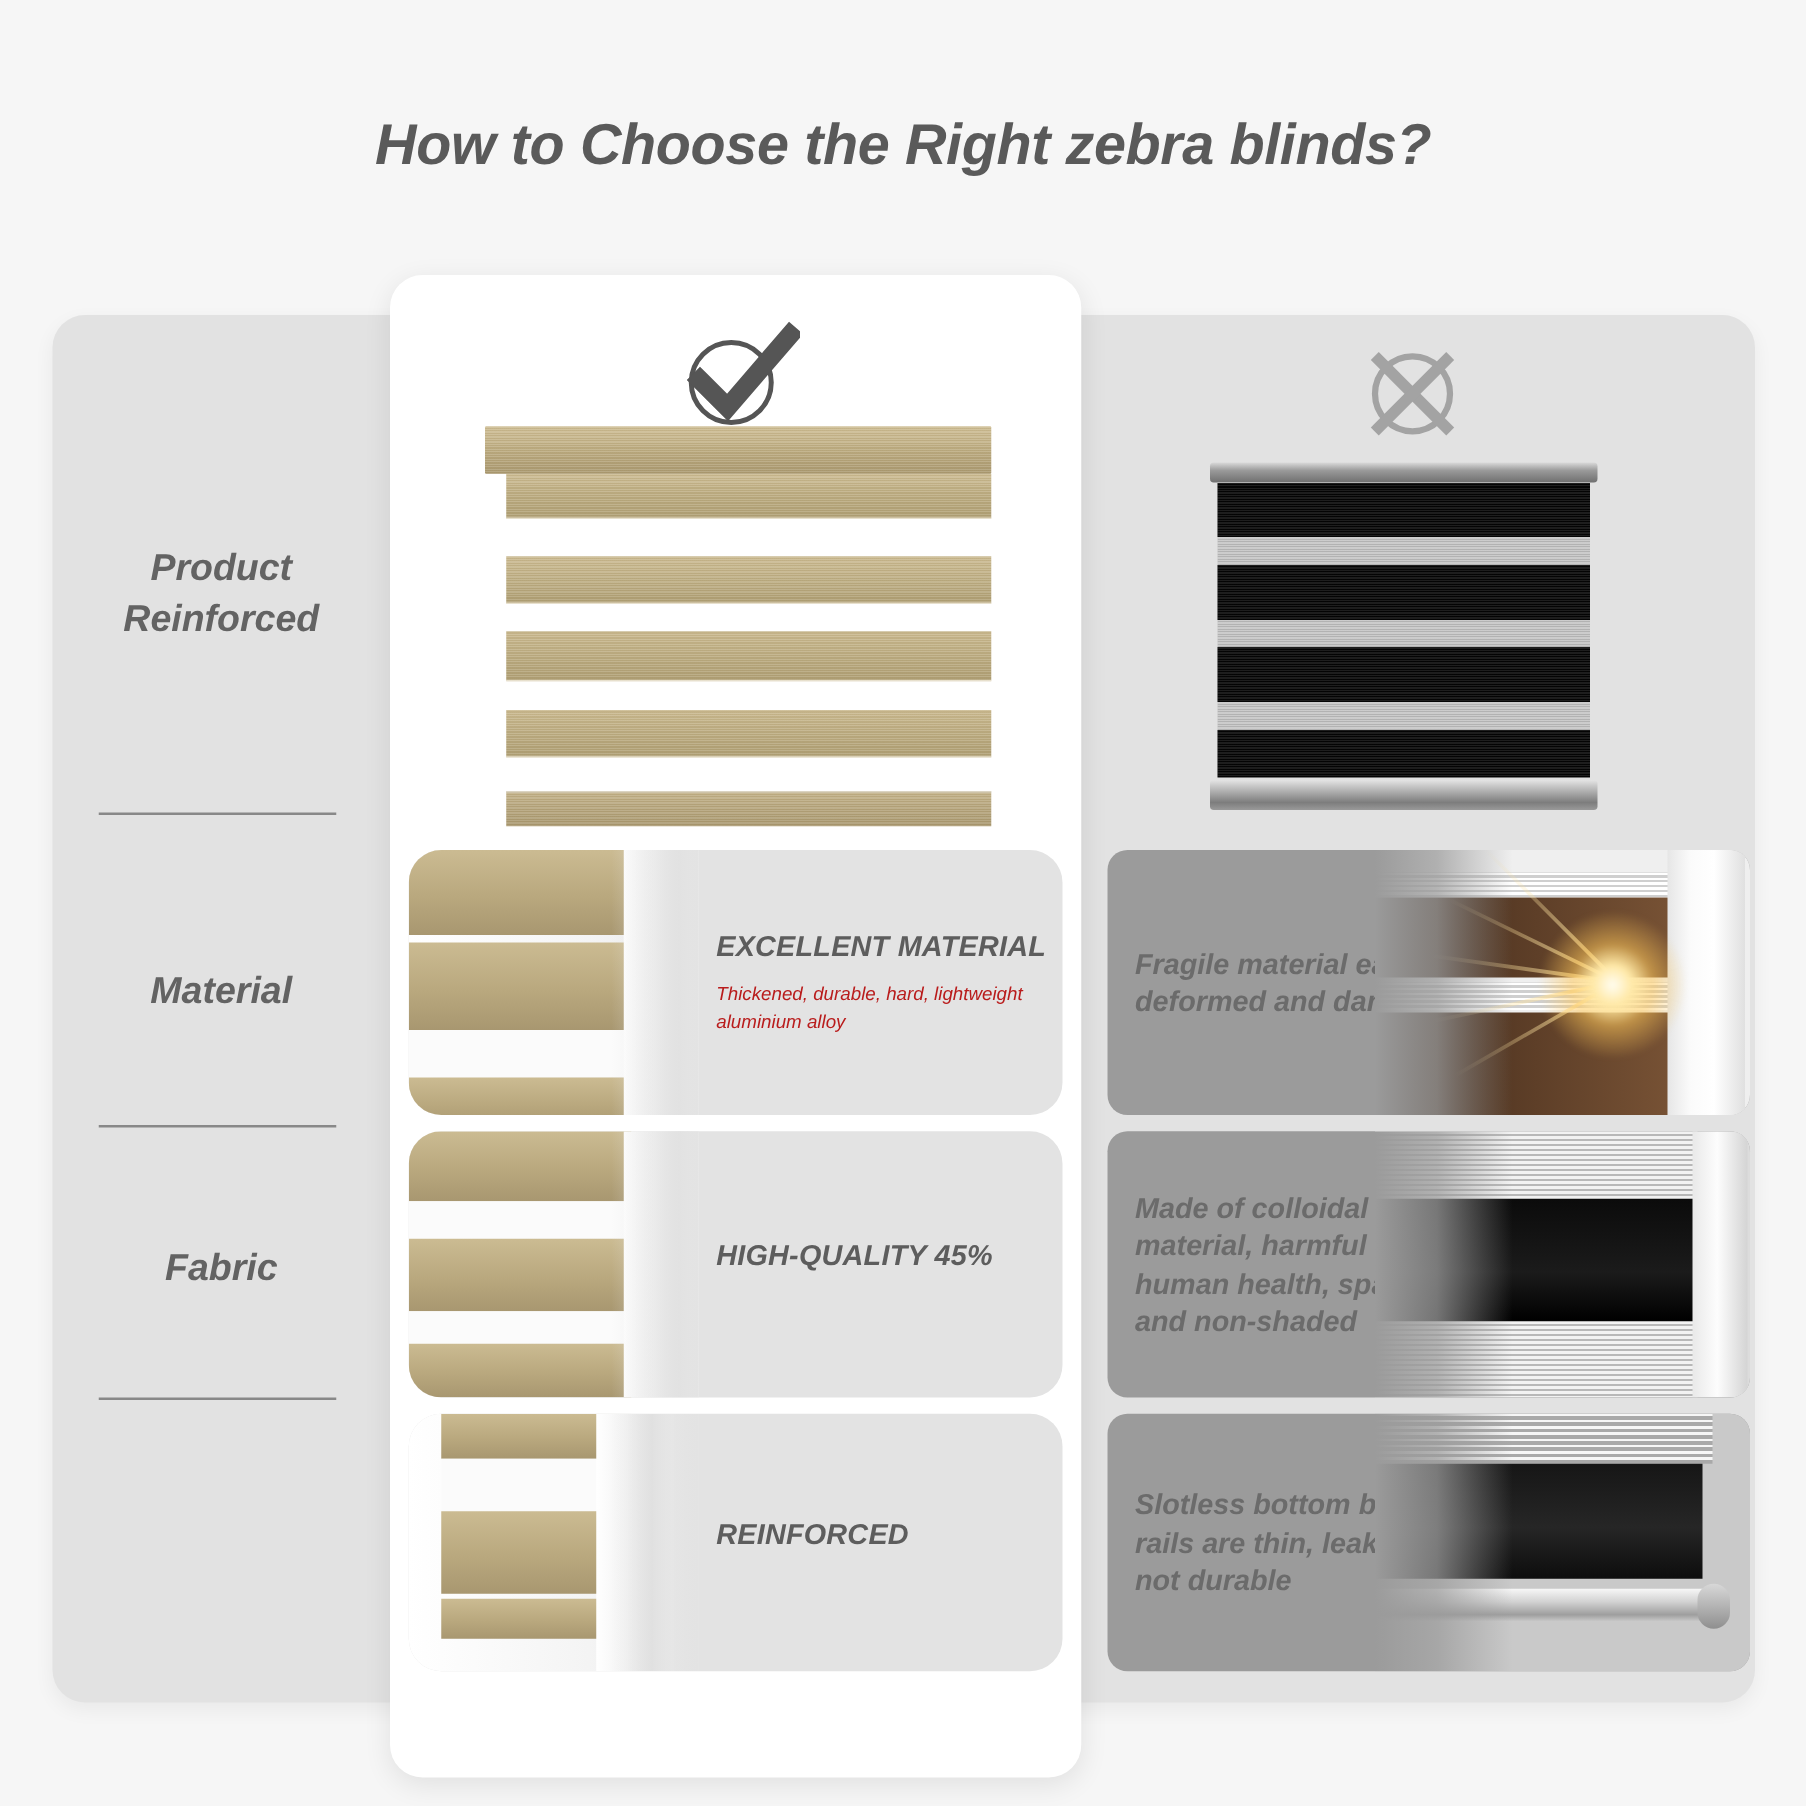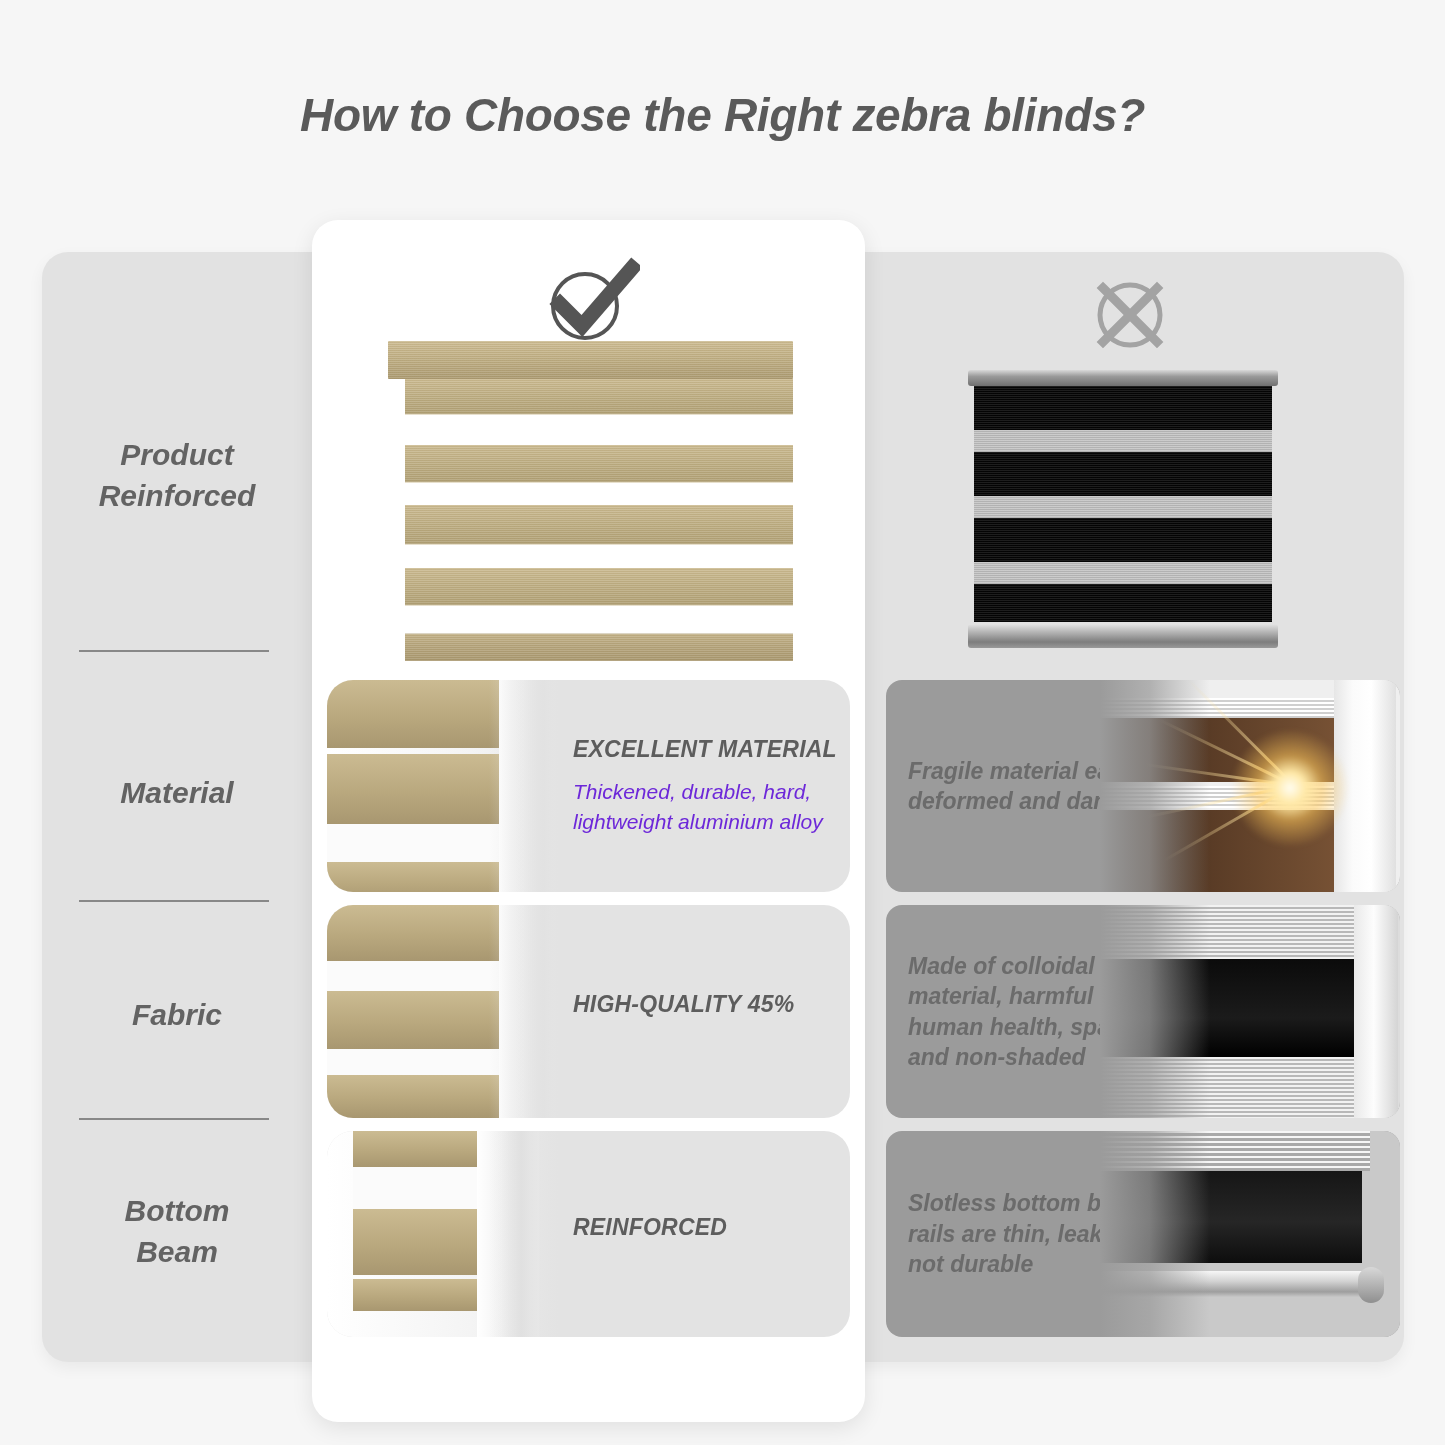--- a/index.html
+++ b/index.html
@@ -243,22 +243,22 @@
     justify-content: center;
   }
   .cg-title {
     font-size: 23px;
     font-weight: bold;
     color: #5d5d5d;
     letter-spacing: 0.2px;
     margin-bottom: 14px;
   }
   .cg-body {
-    font-size: 21px;
-    color: #6d28d9;
+    font-size: 15px;
+    color: #b91c1c;
     line-height: 1.42;
   }
 
   
   .card-bad {
     position: absolute;
     left: 886px;
     width: 514px;
     background: #9b9b9b;
     border-radius: 16px;
@@ -399,24 +399,20 @@
     <div class="row-label r1">
       <span>Material</span>
     </div>
     <div class="divider d1"></div>
 
     <div class="row-label r2">
       <span>Fabric</span>
     </div>
     <div class="divider d2"></div>
 
-    <div class="row-label r3">
-      <span>Bottom</span><br>
-      <span>Beam</span>
-    </div>
   </div>
 
   <div class="white-panel"></div>
 
   <div class="icon-check">
     <svg viewBox="0 0 100 90" width="100" height="90">
       <circle cx="45" cy="50" r="32" fill="none" stroke="#555555" stroke-width="4"></circle>
       <path d="M20 48 L42 70 L92 12" fill="none" stroke="#555555" stroke-width="15" stroke-linecap="square" stroke-linejoin="miter"></path>
     </svg>
   </div>

